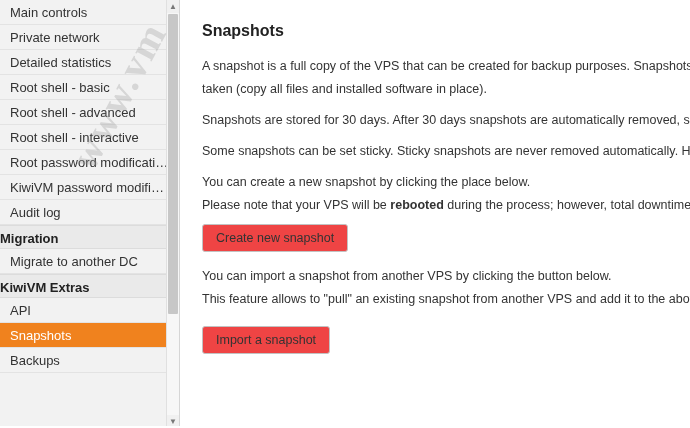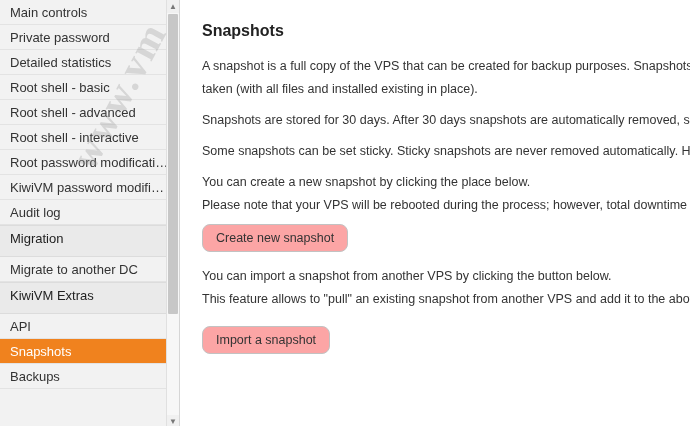--- a/index.html
+++ b/index.html
@@ -42,25 +42,25 @@
     white-space: nowrap;
     overflow: hidden;
     text-overflow: ellipsis;
     box-sizing: border-box;
   }
   .side-item.selected {
     background: #f0821e;
     color: #ffffff;
   }
   .side-head {
-    height: 32px;
+    height: 24px;
     line-height: 25px;
-    padding: 0 10px;
+    padding: 0 0;
     font-size: 13px;
-    font-weight: normal;
+    font-weight: bold;
     color: #222222;
     background: #eaeaea;
     border-bottom: 1px solid #dcdcdc;
     border-top: 1px solid #dcdcdc;
     box-sizing: border-box;
     white-space: nowrap;
   }
   
   .side-scroll {
     position: absolute;
@@ -115,30 +115,30 @@
   p.para {
     margin: 0 0 14px 0;
     font-size: 12.5px;
     line-height: 17px;
     color: #333333;
     white-space: nowrap;
   }
   p.para.tight {
     margin-bottom: 6px;
   }
-  p.para b { font-weight: normal; }
+  p.para b { font-weight: bold; }
   .btn {
     display: inline-block;
     border: 1px solid #c2c2c2;
-    background: #fca5a5;
+    background: #ef4444;
     color: #333333;
     font-size: 12.5px;
     font-family: "Liberation Sans", sans-serif;
     padding: 6px 13px;
-    border-radius: 8px;
+    border-radius: 3px;
     cursor: pointer;
     margin: 4px 0 16px 0;
     line-height: 14px;
   }
   
   .watermark {
     position: absolute;
     left: 60px;
     top: 155px;
     font-size: 40px;
@@ -160,21 +160,21 @@
     background: #ffffff;
   }
 </style>
 </head>
 <body>
 
 <div class="app">
 
   <div class="sidebar">
     <div class="side-item">Main controls</div>
-    <div class="side-item">Private password</div>
+    <div class="side-item">Private network</div>
     <div class="side-item">Detailed statistics</div>
     <div class="side-item">Root shell - basic</div>
     <div class="side-item">Root shell - advanced</div>
     <div class="side-item">Root shell - interactive</div>
     <div class="side-item">Root password modification</div>
     <div class="side-item">KiwiVM password modification</div>
     <div class="side-item">Audit log</div>
     <div class="side-head">Migration</div>
     <div class="side-item">Migrate to another DC</div>
     <div class="side-head">KiwiVM Extras</div>
@@ -187,21 +187,21 @@
       <div class="thumb"></div>
       <div class="arrow down">▼</div>
     </div>
   </div>
 
   <div class="main">
     <div class="main-inner">
       <h1 class="page-title">Snapshots</h1>
 
       <p class="para tight">A snapshot is a full copy of the VPS that can be created for backup purposes. Snapshots can be u</p>
-      <p class="para">taken (with all files and installed existing in place).</p>
+      <p class="para">taken (copy all files and installed software in place).</p>
 
       <p class="para">Snapshots are stored for 30 days. After 30 days snapshots are automatically removed, so it is be</p>
 
       <p class="para">Some snapshots can be set sticky. Sticky snapshots are never removed automatically. However, y</p>
 
       <p class="para tight">You can create a new snapshot by clicking the place below.</p>
       <p class="para tight">Please note that your VPS will be <b>rebooted</b> during the process; however, total downtime will be p</p>
 
       <div class="btn">Create new snapshot</div>
 

